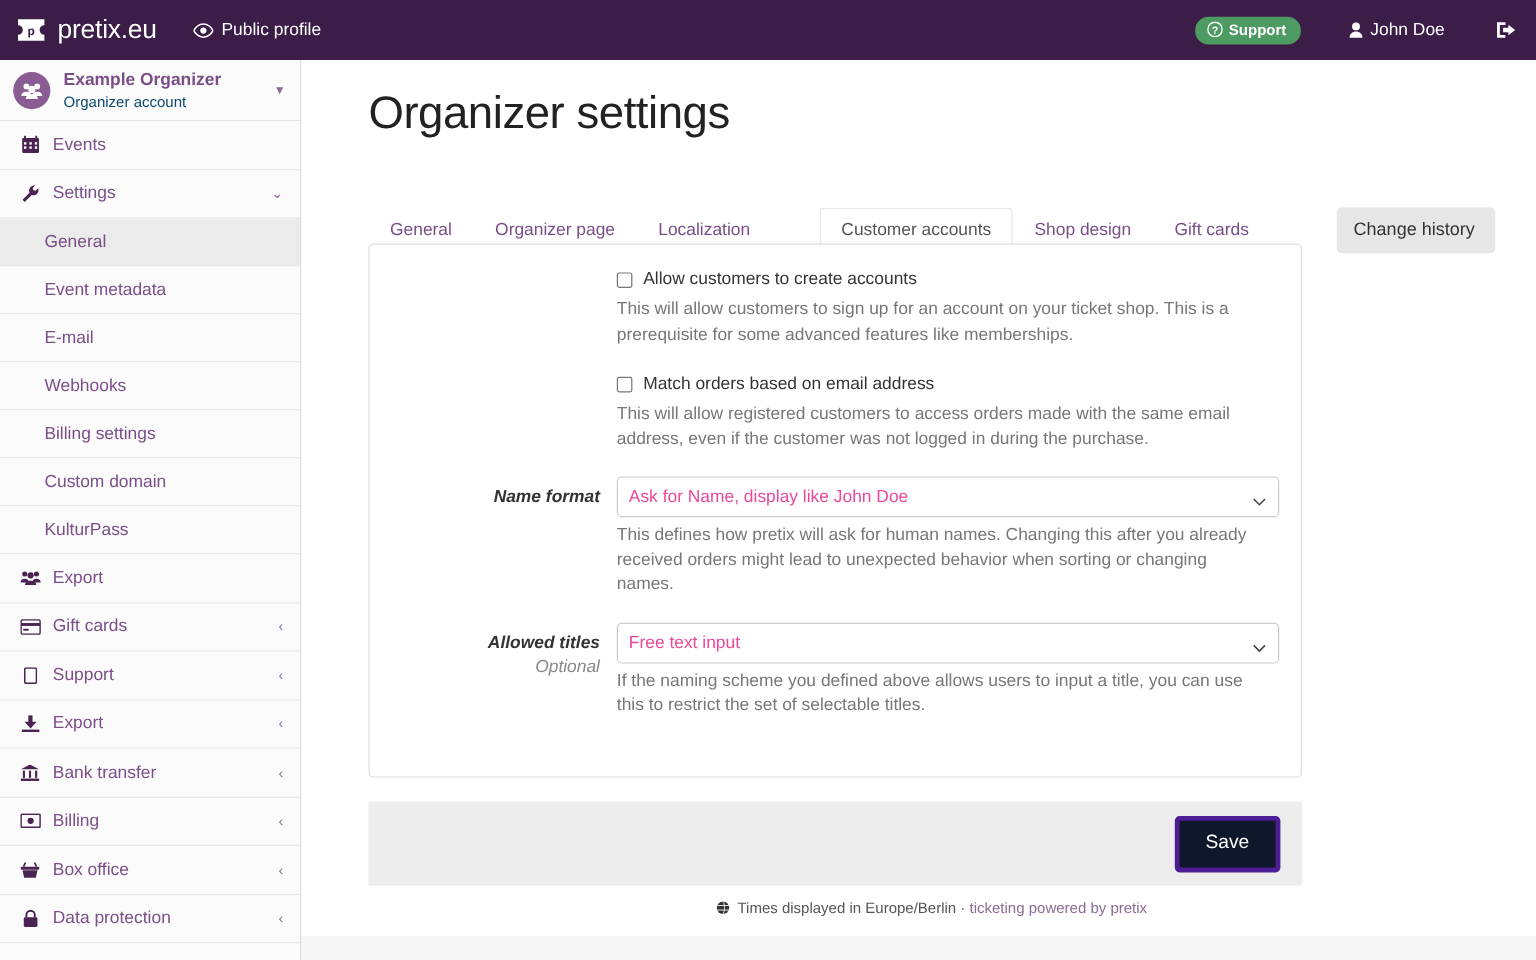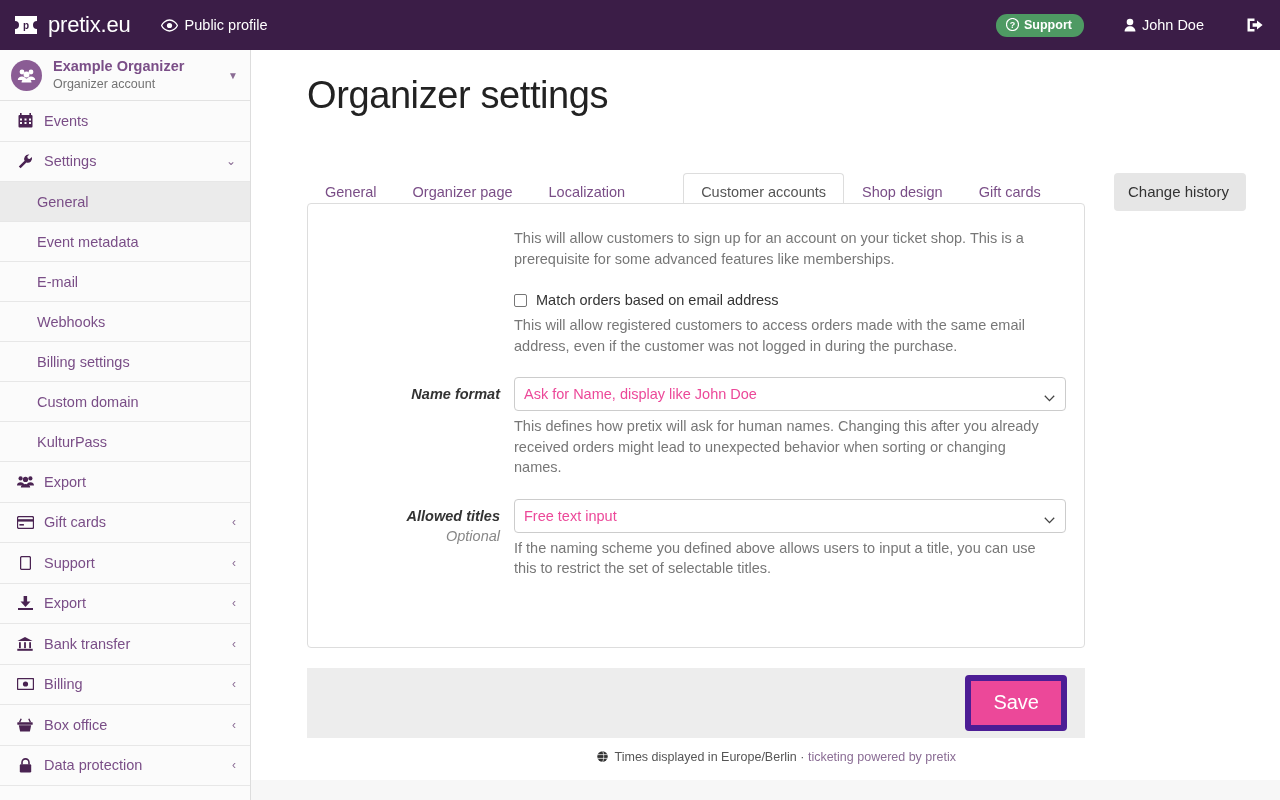--- a/index.html
+++ b/index.html
@@ -96,21 +96,21 @@
     background: #8a5c94;
     display: flex; align-items: center; justify-content: center;
     flex: 0 0 auto;
     margin-right: 11px;
   }
   .org-names { line-height: 1.15; flex: 1 1 auto; overflow: hidden;}
   .org-title {
     color: #7a4e87; font-weight: bold; font-size: 14.5px;
     white-space: nowrap;
   }
-  .org-sub { color: #737373; font-size: 12.5px; white-space: nowrap; }
+  .org-sub { color: #0c4a6e; font-size: 12.5px; white-space: nowrap; }
   .org-caret { color: #8a6c94; font-size: 10px; margin-left: 4px; }
 
   .nav-item {
     height: 40.5px;
     display: flex; align-items: center;
     padding: 0 14px 0 14px;
     border-bottom: 1px solid #e7e7e7;
     color: #7a4e87;
     font-size: 14.5px;
     cursor: pointer;
@@ -274,25 +274,25 @@
   
   .savebar {
     position: absolute;
     top: 618px; left: 45px;
     width: 778px; height: 70px;
     background: #ededed;
     display: flex; align-items: center; justify-content: flex-end;
     padding-right: 18px;
   }
   .save-btn {
-    background: #ec4899;
+    background: #0f172a;
     color: #ffffff;
-    border: 6px solid #4c1d95;
+    border: 4px solid #4c1d95;
     border-radius: 4px;
-    font-size: 20px;
+    font-size: 16px;
     font-family: "Liberation Sans", sans-serif;
     padding: 10px 22px 11px 22px;
     cursor: pointer;
   }
 
   
   .footer {
     position: absolute;
     top: 700px; left: 0;
     width: 1029px;
@@ -547,20 +547,24 @@
     </div>
 
     <div class="change-history">Change history</div>
 
     <div class="panel">
       <div class="form-body">
 
         <div class="form-row cb-group">
           <div class="form-label"></div>
           <div class="form-field">
+            <div class="cbrow">
+              <span class="cbox"></span>
+              <span class="cblabel">Allow customers to create accounts</span>
+            </div>
             <div class="help">This will allow customers to sign up for an account on your ticket shop. This is a prerequisite for some advanced features like memberships.</div>
           </div>
         </div>
 
         <div class="form-row cb-group">
           <div class="form-label"></div>
           <div class="form-field">
             <div class="cbrow">
               <span class="cbox"></span>
               <span class="cblabel">Match orders based on email address</span>

